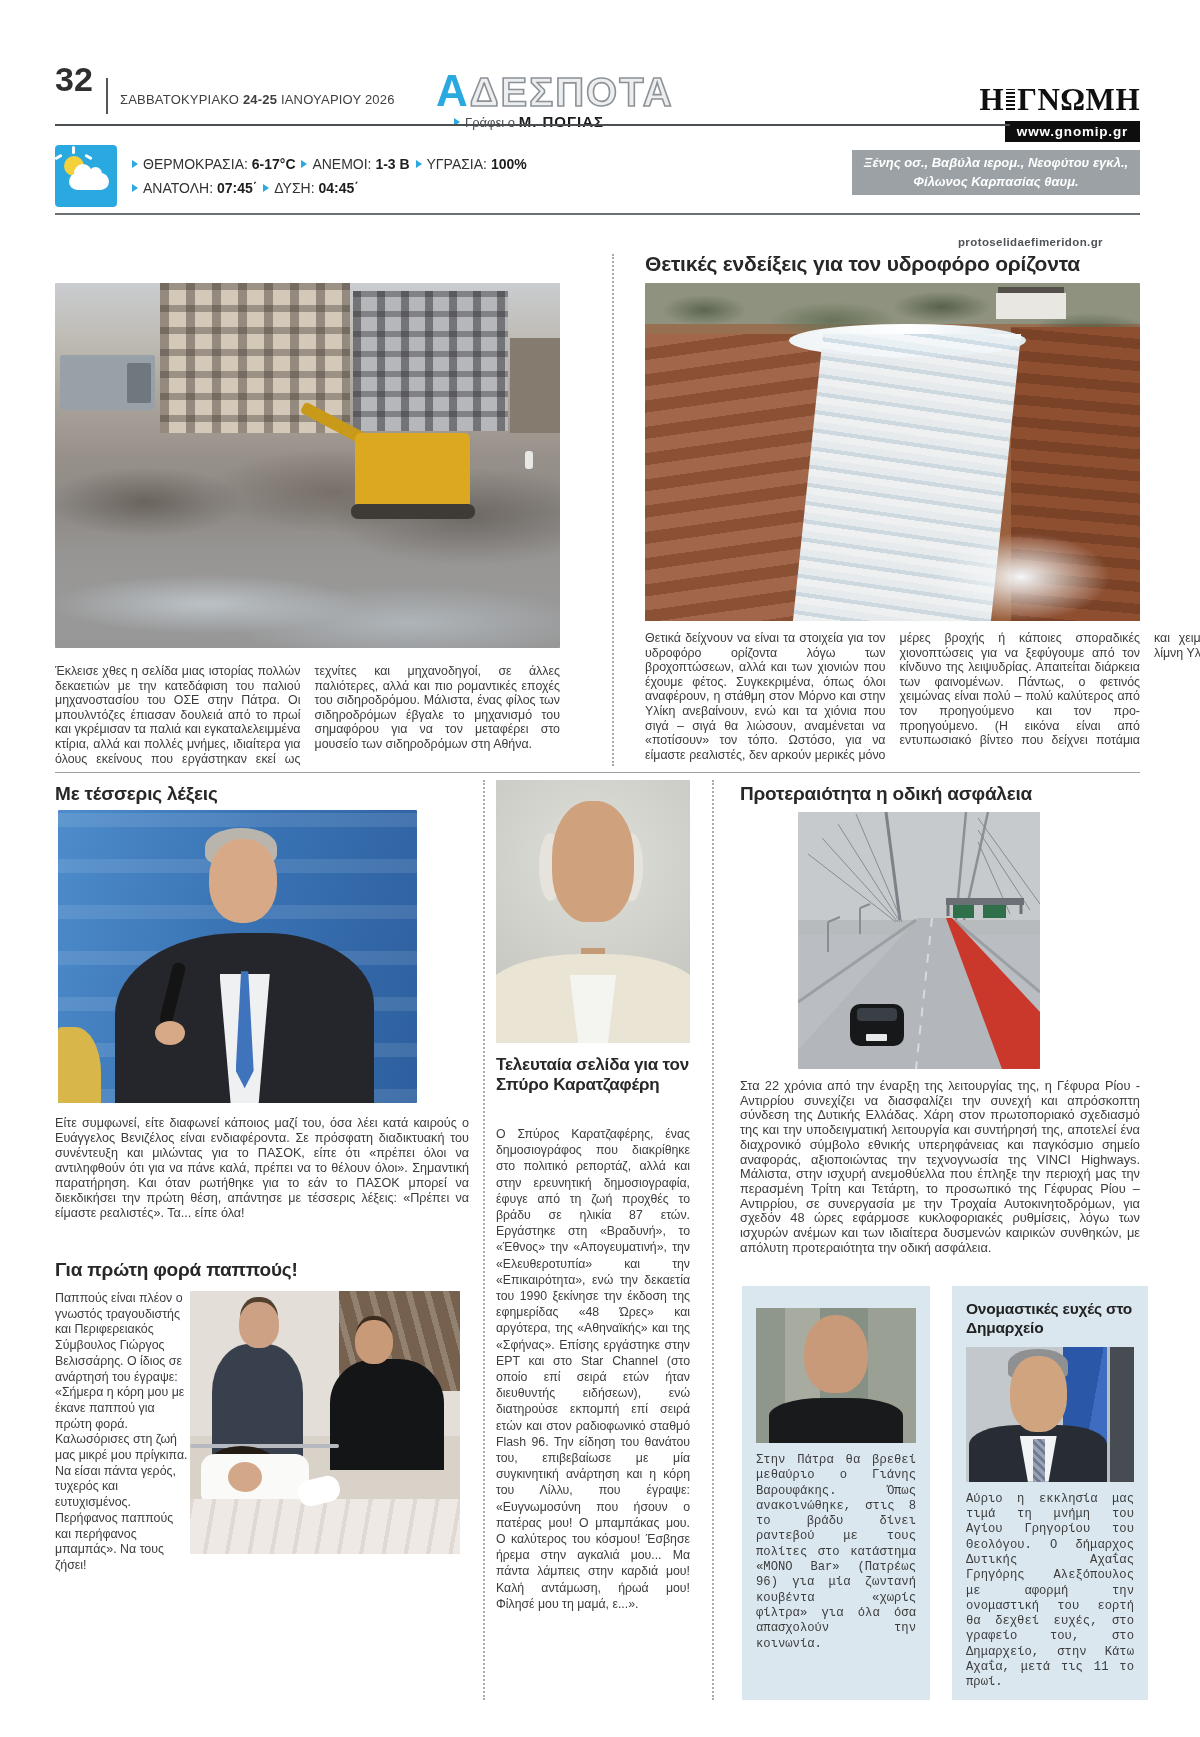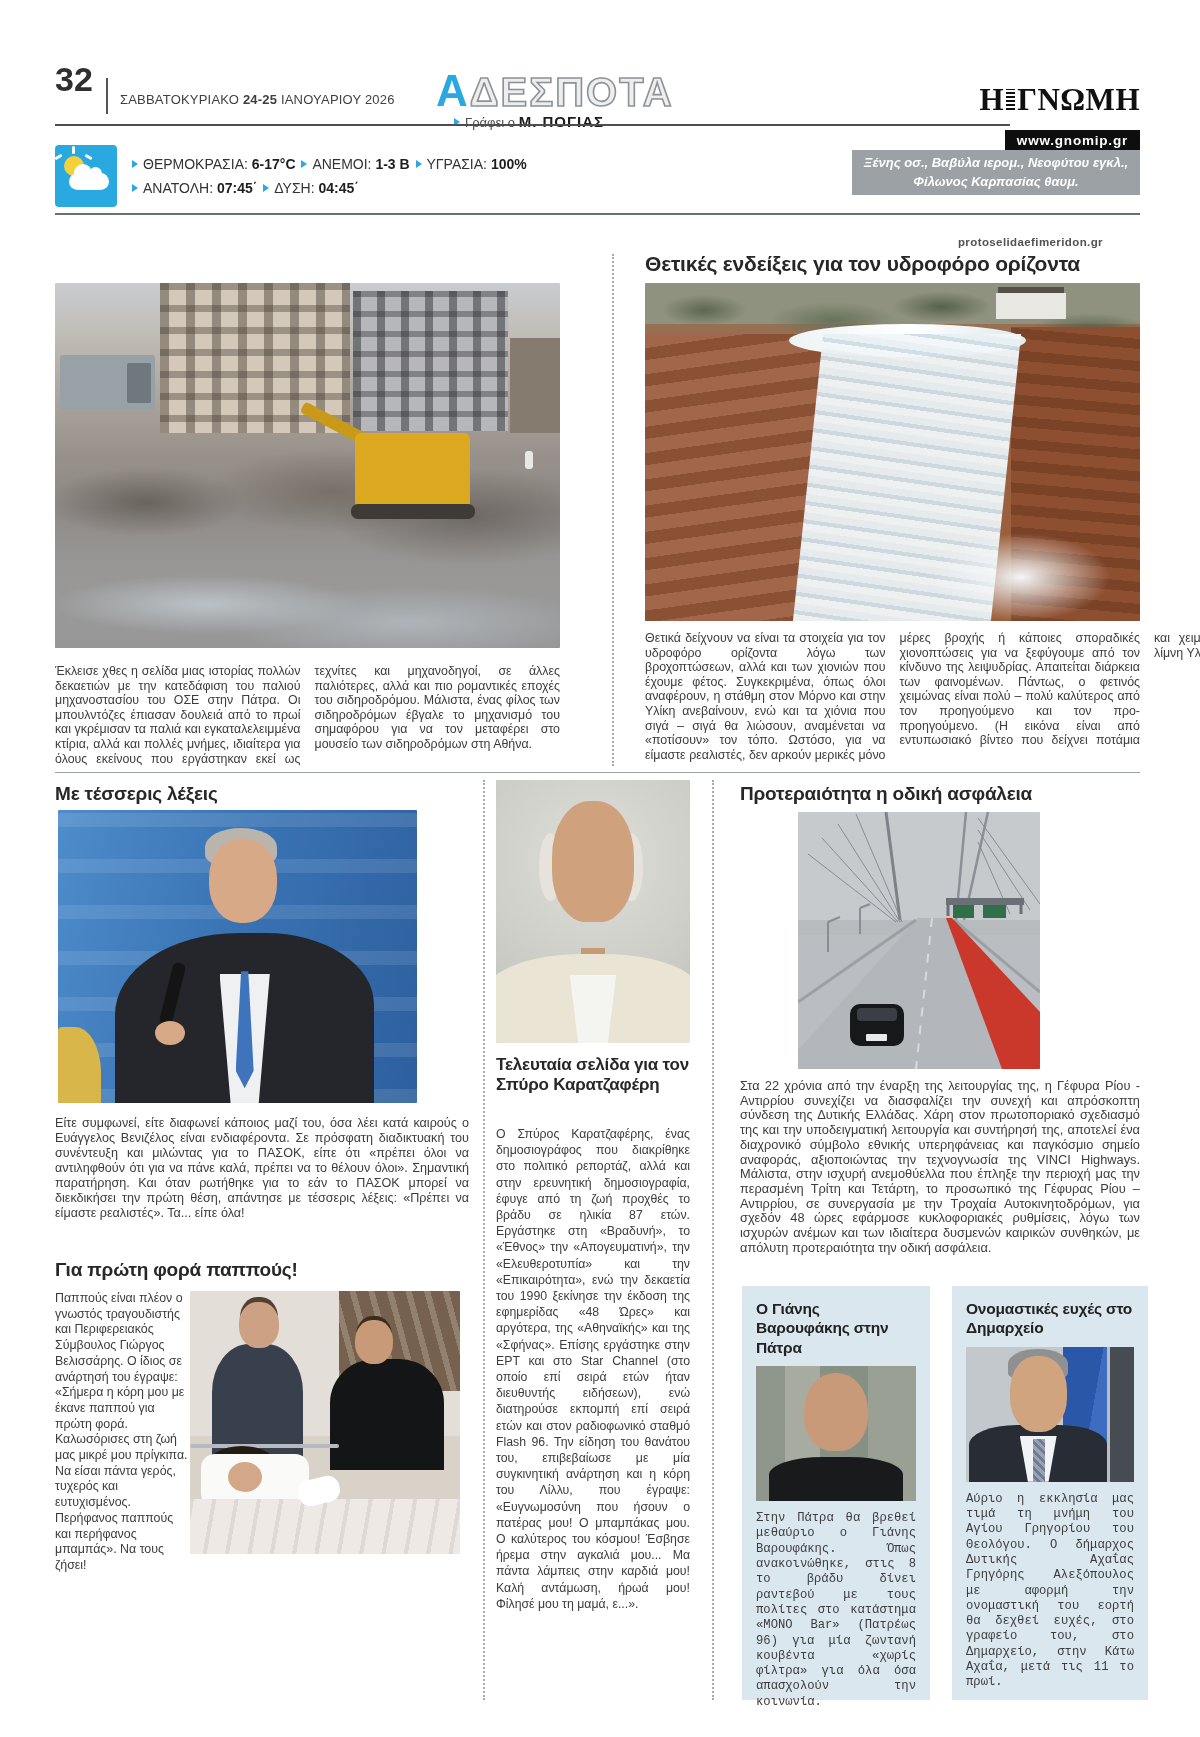--- a/index.html
+++ b/index.html
@@ -155,21 +155,21 @@
     <span class="section-a">Α</span><span class="section-rest">ΔΕΣΠΟΤΑ</span>
   </div>
   <div class="abs byline" style="left:452px;top:113px;text-align:right;">
     <span class="tri"></span><span>Γράφει ο</span>
     <b>Μ. ΠΟΓΙΑΣ</b>
   </div>
 
   <div class="abs logo" style="top:82px;right:60px;">
     <span>Η</span><span class="bars"></span><span>ΓΝΩΜΗ</span>
   </div>
-  <div class="abs wwwbox" style="top:130px;right:60px;">www.gnomip.gr</div>
+  <div class="abs wwwbox" style="top:121px;right:60px;">www.gnomip.gr</div>
 
   <div class="abs hr" style="left:55px;top:124px;width:955px;height:2px;background:#4a4f54;"></div>
 
   <div class="abs wicon" style="left:55px;top:145px;">
     <div class="sun"></div>
     <div class="ray" style="left:17px;top:1px;"></div>
     <div class="ray" style="left:2px;top:8px;transform:rotate(60deg);"></div>
     <div class="ray" style="left:32px;top:8px;transform:rotate(-60deg);"></div>
     <div class="cloud"></div>
   </div>
@@ -295,21 +295,20 @@
       <line x1="30" y1="140" x2="30" y2="110" stroke="#888e93" stroke-width="2"></line>
       <line x1="30" y1="110" x2="42" y2="105" stroke="#888e93" stroke-width="2"></line>
       <rect x="52" y="192" width="54" height="42" rx="10" fill="#17181a"></rect>
       <rect x="59" y="196" width="40" height="13" rx="4" fill="#3a3f46"></rect>
       <rect x="68" y="222" width="21" height="7" rx="1" fill="#e8e9ea"></rect>
     </svg>
   </div>
   <div class="abs body-txt" style="left:740px;top:1079px;width:400px;height:180px;font-size:12.8px;line-height:14.7px;">Στα 22 χρόνια από την έναρξη της λειτουργίας της, η Γέφυρα Ρίου - Αντιρρίου συνεχίζει να διασφαλίζει την συνεχή και απρόσκοπτη σύνδεση της Δυτικής Ελλάδας. Χάρη στον πρωτοποριακό σχεδιασμό της και την υποδειγματική λειτουργία και συντήρησή της, αποτελεί ένα διαχρονικό σύμβολο εθνικής υπερηφάνειας και παγκόσμιο σημείο αναφοράς, αξιοποιώντας την τεχνογνωσία της VINCI Highways. Μάλιστα, στην ισχυρή ανεμοθύελλα που έπληξε την περιοχή μας την περασμένη Τρίτη και Τετάρτη, το προσωπικό της Γέφυρας Ρίου – Αντιρρίου, σε συνεργασία με την Τροχαία Αυτοκινητοδρόμων, για σχεδόν 48 ώρες εφάρμοσε κυκλοφοριακές ρυθμίσεις, λόγω των ισχυρών ανέμων και των ιδιαίτερα δυσμενών καιρικών συνθηκών, με απόλυτη προτεραιότητα την οδική ασφάλεια.</div>
 
   <div class="abs infobox" style="left:742px;top:1286px;width:188px;height:414px;">
-    <h4>Ο Γιάνης Βαρουφάκης στην Πάτρα</h4>
     <div class="boxph ph-var">
       <div class="f-head"></div>
       <div class="f-should"></div>
     </div>
     <div class="btxt">Στην Πάτρα θα βρεθεί μεθαύριο ο Γιάνης Βαρουφάκης. Όπως ανακοινώθηκε, στις 8 το βράδυ δίνει ραντεβού με τους πολίτες στο κατάστημα «MONO Bar» (Πατρέως 96) για μία ζωντανή κουβέντα «χωρίς φίλτρα» για όλα όσα απασχολούν την κοινωνία.</div>
   </div>
 
   <div class="abs infobox" style="left:952px;top:1286px;width:196px;height:414px;">
     <h4>Ονομαστικές ευχές στο Δημαρχείο</h4>
     <div class="boxph ph-alex">

